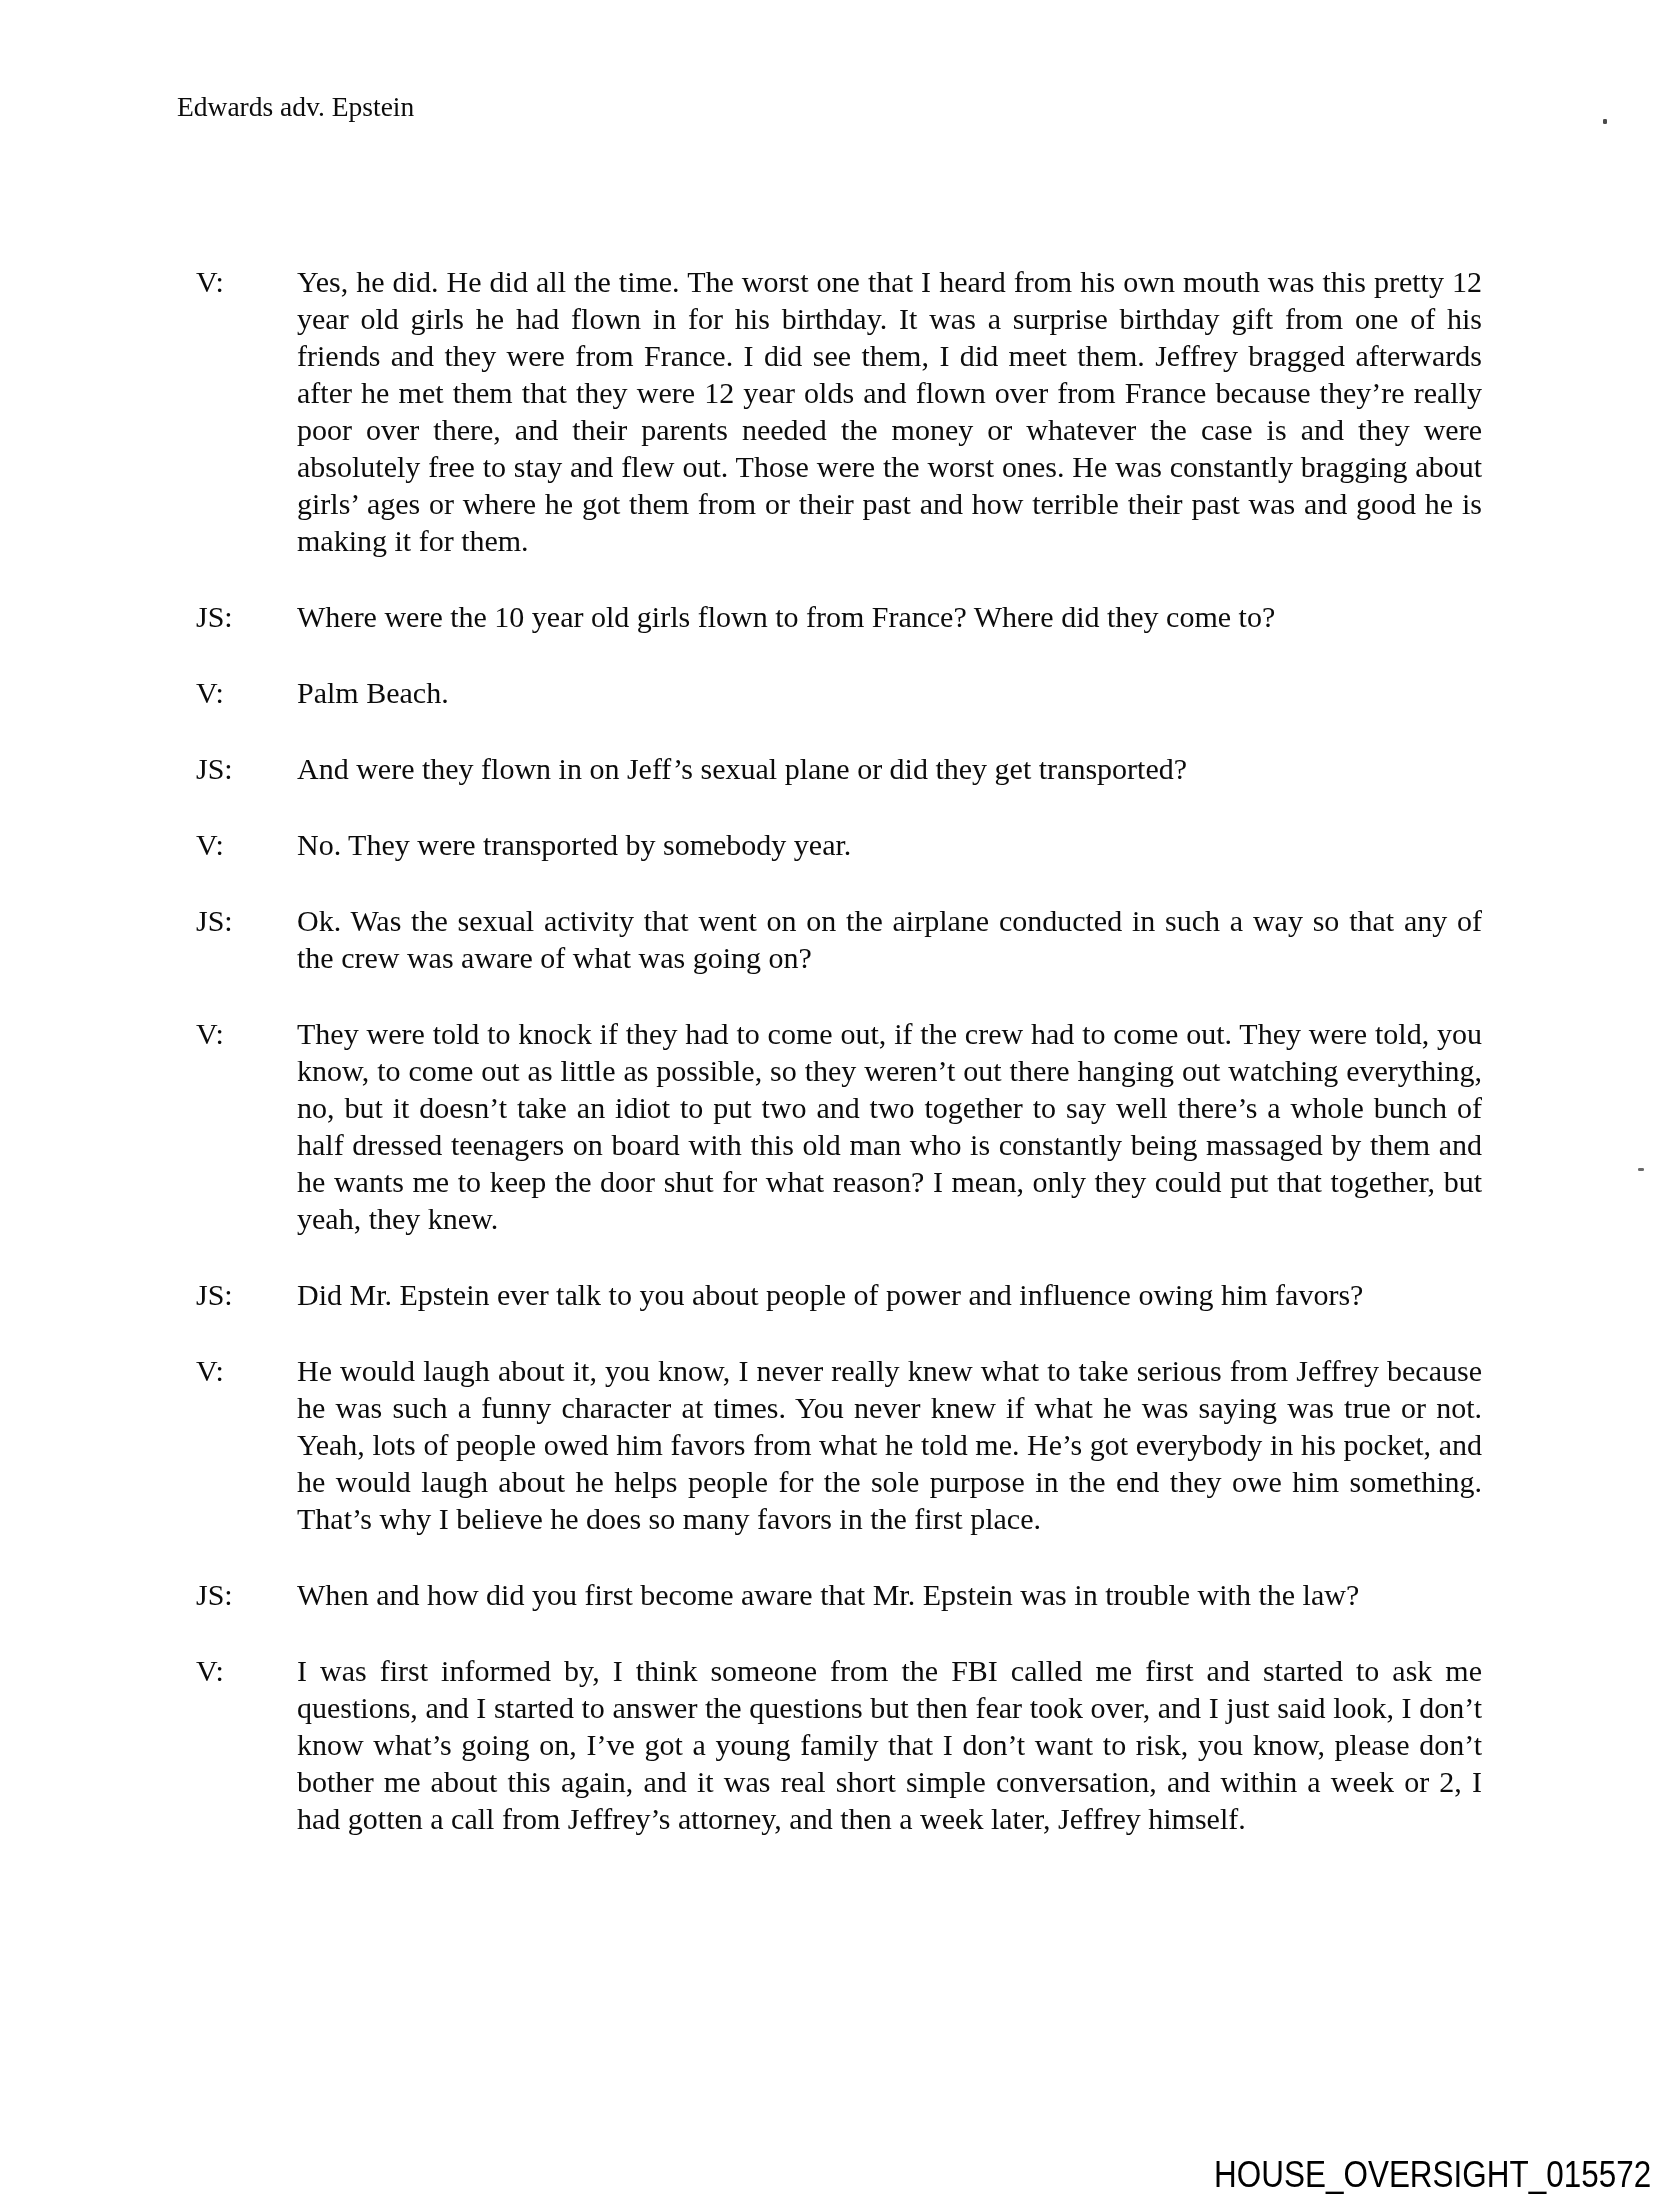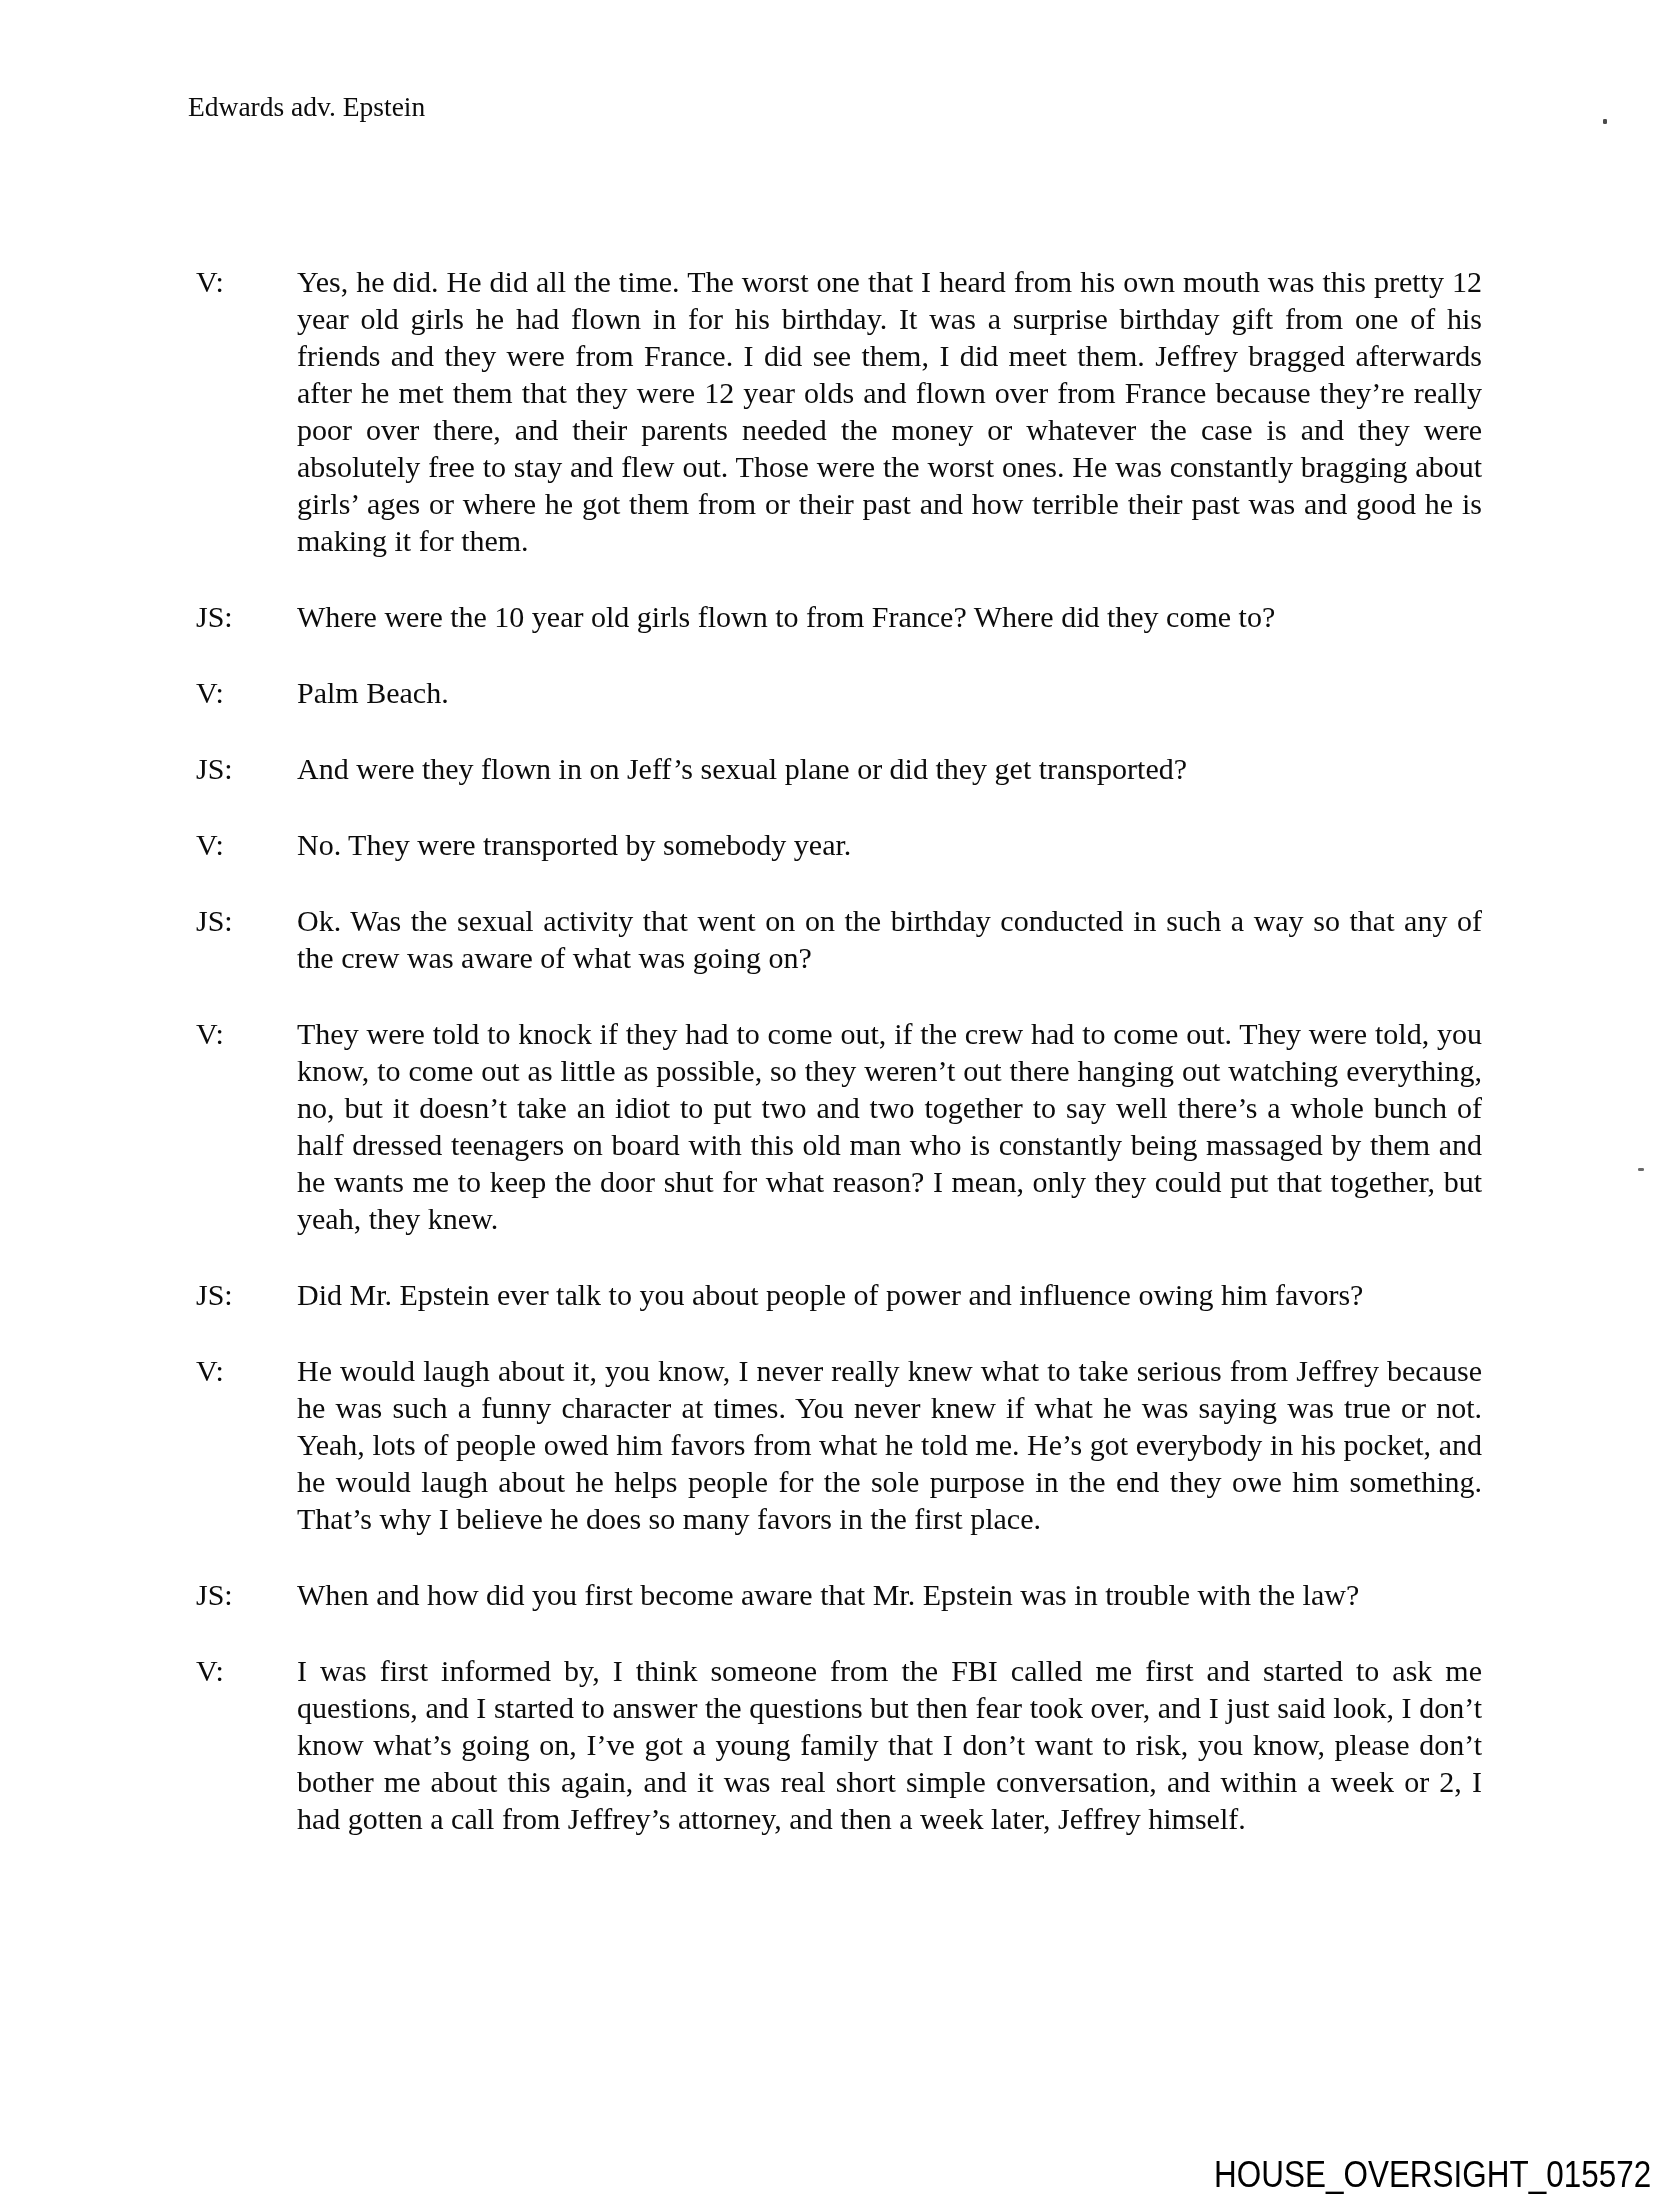--- a/index.html
+++ b/index.html
@@ -11,21 +11,21 @@
     position: relative;
     width: 1669px;
     height: 2205px;
     background: #ffffff;
     color: #0c0c0c;
     font-family: "Liberation Serif", "DejaVu Serif", serif;
     overflow: hidden;
   }
   .doc-header {
     position: absolute;
-    left: 188px;
+    left: 177px;
     top: 90px;
     font-size: 27.5px;
     line-height: 33px;
     white-space: nowrap;
   }
   .transcript {
     position: absolute;
     left: 196px;
     top: 263px;
     width: 1286px;
@@ -99,21 +99,21 @@
       <span class="utterance">And were they flown in on Jeff’s sexual plane or did they get transported?</span>
     </div>
 
     <div class="qa">
       <span class="speaker">V:</span>
       <span class="utterance">No. They were transported by somebody year.</span>
     </div>
 
     <div class="qa">
       <span class="speaker">JS:</span>
-      <span class="utterance">Ok.  Was the sexual activity that went on on the birthday conducted in such a way so that any of the crew was aware of what was going on?</span>
+      <span class="utterance">Ok.  Was the sexual activity that went on on the airplane conducted in such a way so that any of the crew was aware of what was going on?</span>
     </div>
 
     <div class="qa">
       <span class="speaker">V:</span>
       <span class="utterance">They were told to knock if they had to come out, if the crew had to come out.  They were told, you know, to come out as little as possible, so they weren’t out there hanging out watching everything, no, but it doesn’t take an idiot to put two and two together to say well there’s a whole bunch of half dressed teenagers on board with this old man who is constantly being massaged by them and he wants me to keep the door shut for what reason?  I mean, only they could put that together, but yeah, they knew.</span>
     </div>
 
     <div class="qa">
       <span class="speaker">JS:</span>
       <span class="utterance">Did Mr. Epstein ever talk to you about people of power and influence owing him favors?</span>

